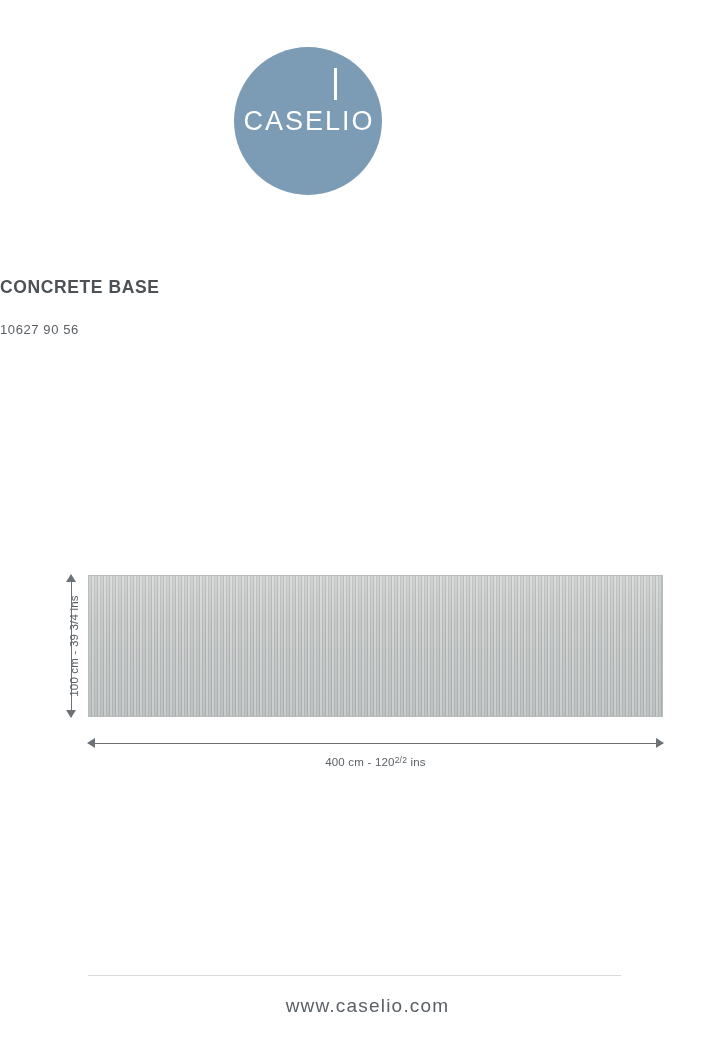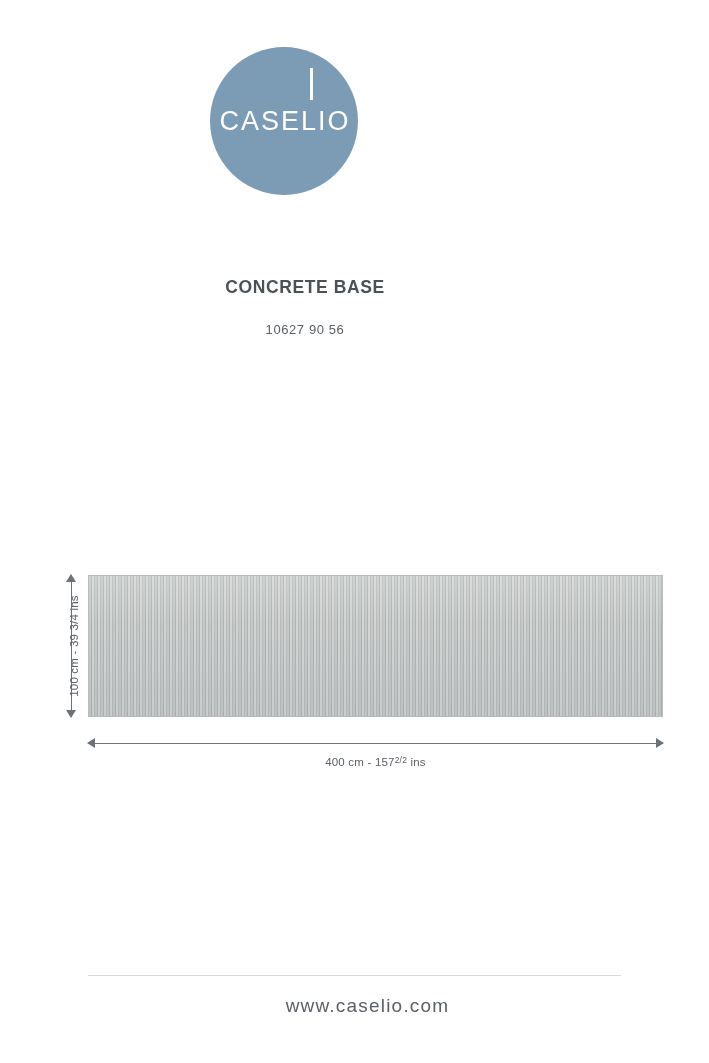--- a/index.html
+++ b/index.html
@@ -17,20 +17,21 @@
   }
 
   
   .logo-wrap {
     position: absolute;
     top: 47px;
     left: 0;
     width: 567px;
     display: flex;
     justify-content: center;
+    padding-left: 24px;
   }
   .logo-circle {
     width: 148px;
     height: 148px;
     border-radius: 50%;
     background: #7c9bb4;
     position: relative;
     display: flex;
     align-items: center;
     justify-content: center;
@@ -53,21 +54,20 @@
     margin-left: 26px;
     top: 21px;
   }
 
   
   .title-block {
     position: absolute;
     top: 277px;
     left: 0;
     width: 610px;
-    text-align: center;
   }
   .product-name {
     font-size: 17.5px;
     font-weight: bold;
     letter-spacing: 0.6px;
     color: #4c5156;
     margin: 0;
   }
   .product-ref {
     font-size: 13px;
@@ -251,19 +251,19 @@
   </div>
 
   <div class="swatch">
     <div class="swatch-overlay"></div>
   </div>
 
   <div class="h-dim">
     <span class="arrow-left"></span>
     <span class="line"></span>
     <span class="arrow-right"></span>
-    <span class="h-label"><span>400 cm - 157</span><span class="frac">2/2</span>&nbsp;<span>ins</span></span>
+    <span class="h-label"><span>400 cm - 120</span><span class="frac">2/2</span>&nbsp;<span>ins</span></span>
   </div>
 
 </div>
 
 <div class="footer-rule"></div>
 <div class="footer">www.caselio.com</div>
 
 </body></html>

